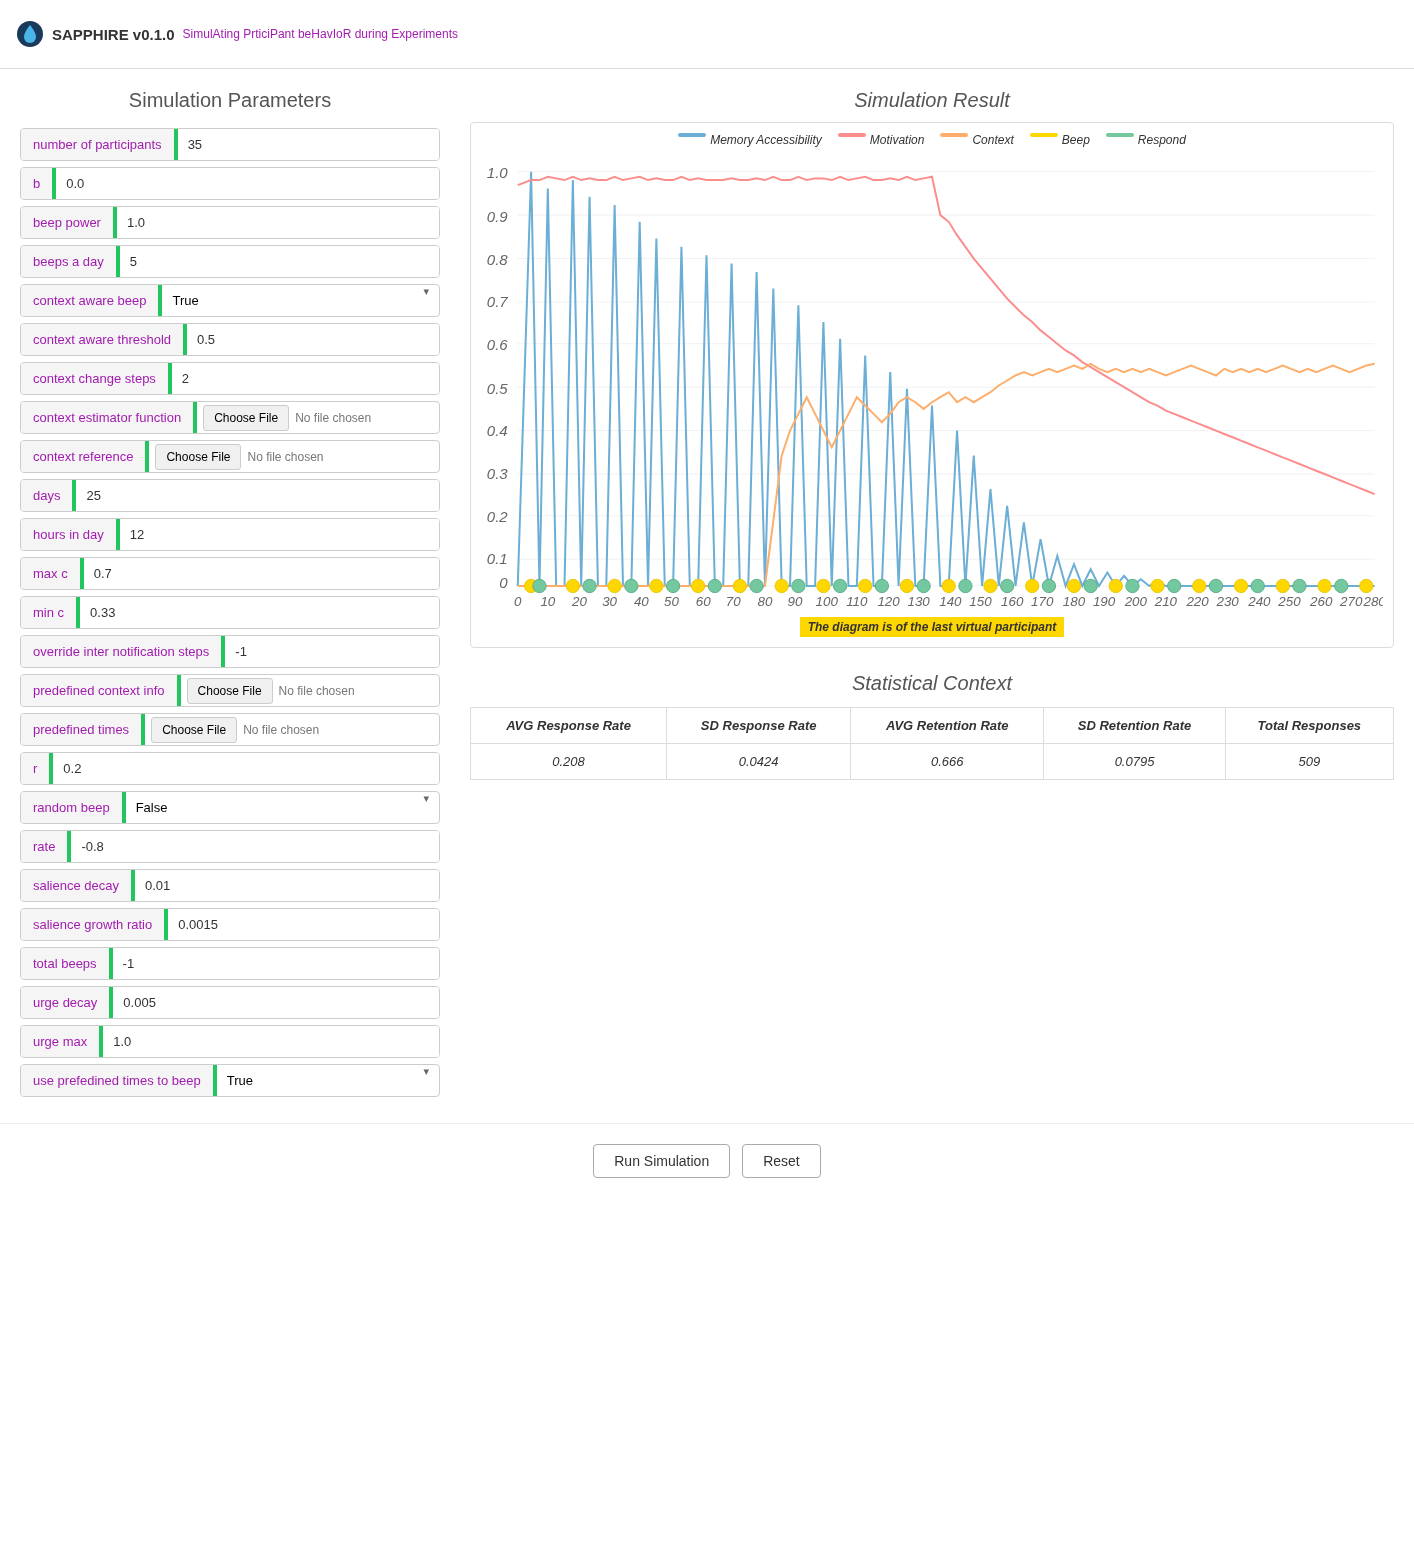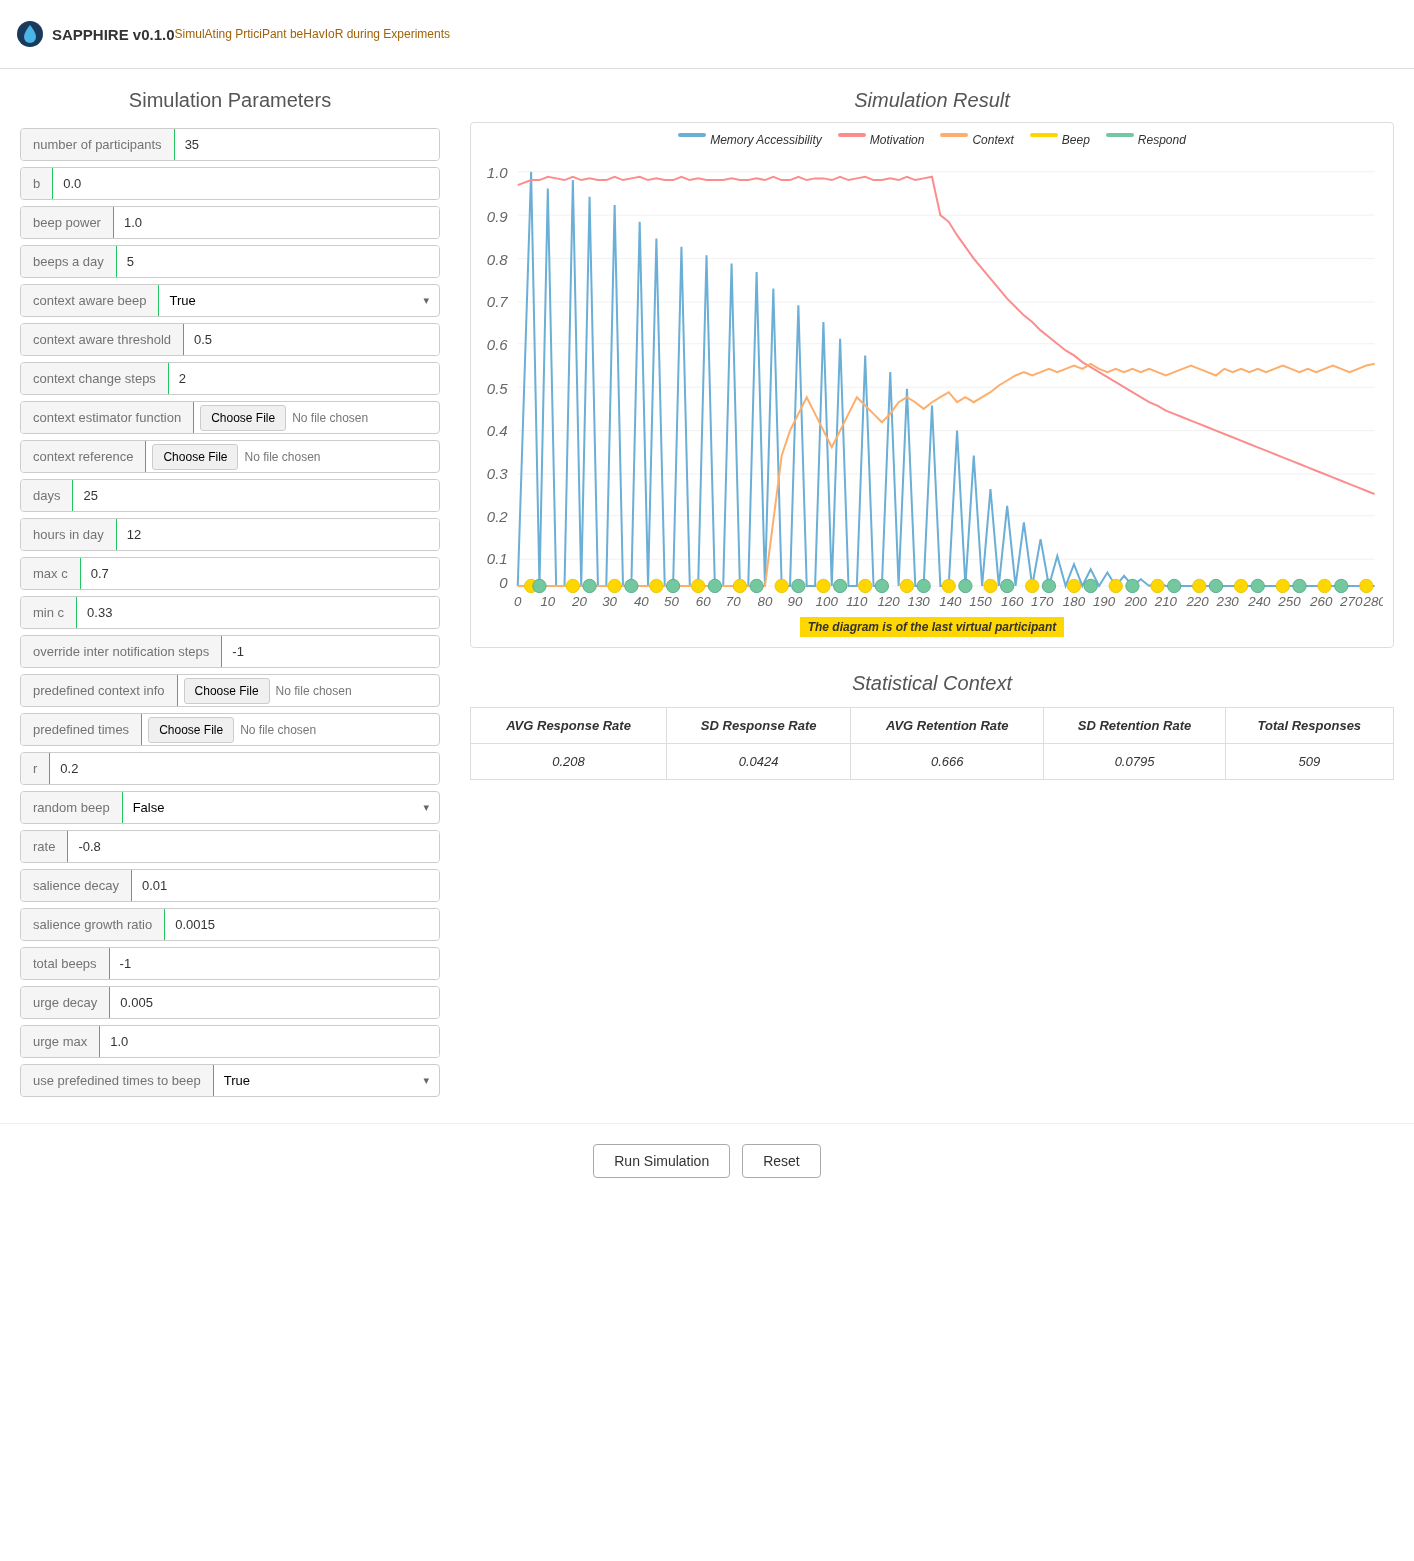--- a/index.html
+++ b/index.html
@@ -5,47 +5,47 @@
     * { box-sizing: border-box; margin: 0; padding: 0; }
     body { font-family: Arial, sans-serif; font-size: 13px; background: #fff; color: #333; }
 
     
     .app-header {
       display: flex; align-items: center; padding: 20px 16px;
       border-bottom: 1px solid #ddd; background: #fff;
     }
     .app-logo { width: 28px; height: 28px; margin-right: 8px; }
     .app-title { font-size: 15px; font-weight: bold; color: #333; }
-    .app-subtitle { font-size: 12px; color: #a16207; }
+    .app-subtitle { font-size: 12px; color: #a21caf; margin-left: 8px; }
 
     
     .main-content {
       display: flex; padding: 20px; gap: 30px;
     }
 
     
     .left-panel { width: 420px; flex-shrink: 0; }
     .panel-title { text-align: center; font-size: 20px; color: #555; margin-bottom: 16px; }
 
     .param-row {
       display: flex; align-items: center;
       border: 1px solid #ccc; border-radius: 4px;
       margin-bottom: 6px; overflow: hidden; background: #fff;
     }
     .param-label {
       background: #f5f5f5; padding: 8px 12px; font-size: 13px;
-      color: #737373; white-space: nowrap; min-width: 0;
-      border-right: 1px solid #22c55e;
+      color: #a21caf; white-space: nowrap; min-width: 0;
+      border-right: 4px solid #22c55e;
     }
     .param-value {
       flex: 1; padding: 8px 10px; font-size: 13px; color: #333;
       border: none; outline: none; background: #fff;
     }
     .select-wrapper {
-      flex: 1; display: flex; align-items: center; position: relative;
+      flex: 1; display: flex; position: relative;
     }
     .select-wrapper select { flex: 1; padding: 8px 30px 8px 10px; font-size: 13px; border: none; outline: none; background: transparent; cursor: pointer; appearance: none; }
     .select-chevron { position: absolute; right: 10px; pointer-events: none; color: #666; font-size: 11px; }
 
     .file-btn {
       background: #f0f0f0; border: 1px solid #ccc; border-radius: 3px;
       padding: 5px 10px; font-size: 12px; cursor: pointer; white-space: nowrap;
       margin: 0 6px;
     }
     .no-file { font-size: 12px; color: #777; padding-right: 8px; }

